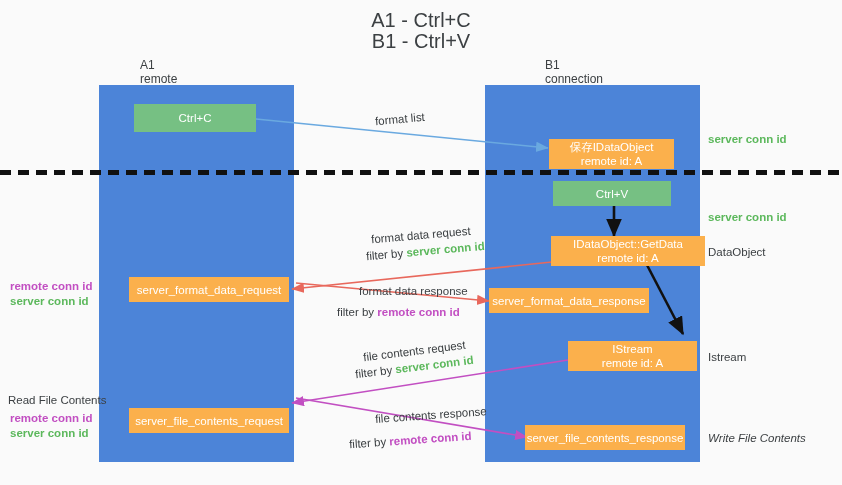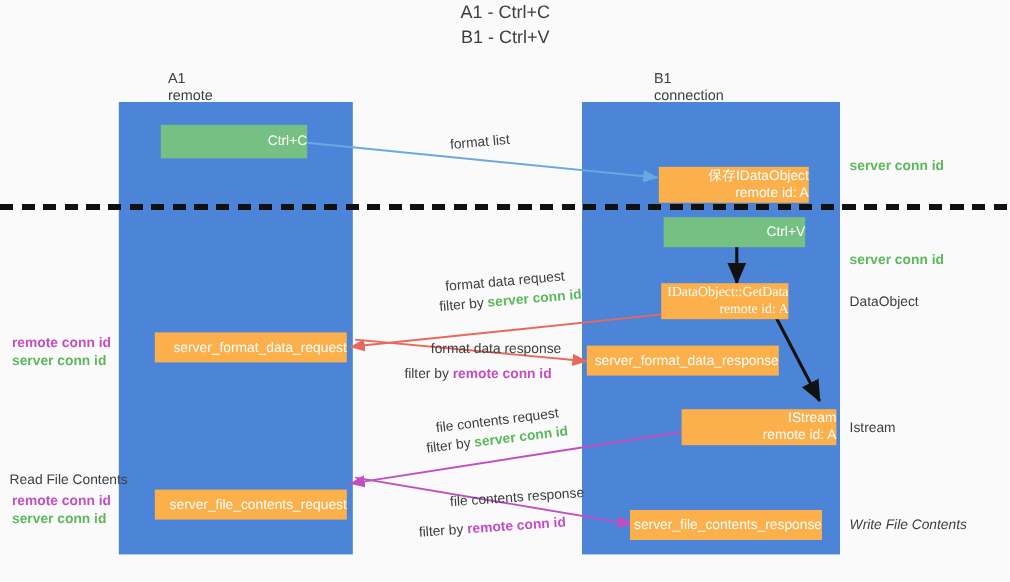--- a/index.html
+++ b/index.html
@@ -6,37 +6,37 @@
   body{
     width:842px;height:485px;
     background:#fafafa;
     font-family:"Liberation Sans","DejaVu Sans",sans-serif;
     overflow:hidden;
   }
   #stage{position:relative;width:842px;height:485px;}
 
   
   .title{
-    position:absolute;left:0;right:0;top:0;
-    text-align:center;font-size:15px;color:#3c4043;line-height:21px;
+    position:absolute;left:0;right:0;top:10px;
+    text-align:center;font-size:20px;color:#3c4043;line-height:21px;
   }
 
   
   .col-head{
     position:absolute;text-align:left;font-size:12px;color:#3c4043;
     line-height:14px;
   }
 
   
   .lane{position:absolute;background:#4c84d8;}
 
   
   .node{
     position:absolute;box-sizing:border-box;
-    display:flex;flex-direction:column;align-items:flex-end;justify-content:center;
+    display:flex;flex-direction:column;align-items:center;justify-content:center;
     color:#ffffff;font-size:11.5px;line-height:14px;text-align:center;
   }
   .node.green{background:#76c083;}
   .node.orange{background:#fbb04c;}
 
   
   .ann{position:absolute;font-size:11.5px;line-height:15px;}
   .ann.dark{color:#3c4043;}
   .green-t{color:#5cb85c;font-weight:bold;}
   .magenta-t{color:#c24fc2;font-weight:bold;}
@@ -116,21 +116,21 @@
 
   <div class="node orange" style="left:549px;top:128px;width:125px;height:30px;margin-top:11px;">
     <span>保存IDataObject</span>
     <span>remote id: A</span>
   </div>
 
   <div class="node green" style="left:553px;top:181px;width:118px;height:25px;">
     <span>Ctrl+V</span>
   </div>
 
-  <div class="node orange" style="left:551px;top:236px;width:106px;height:30px;font-family:Liberation Serif, serif;">
+  <div class="node orange" style="left:551px;top:236px;width:154px;height:30px;">
     <span>IDataObject::GetData</span>
     <span>remote id: A</span>
   </div>
 
   <div class="node orange" style="left:568px;top:341px;width:129px;height:30px;">
     <span>IStream</span>
     <span>remote id: A</span>
   </div>
 
   <div class="node orange" style="left:489px;top:288px;width:160px;height:25px;">

